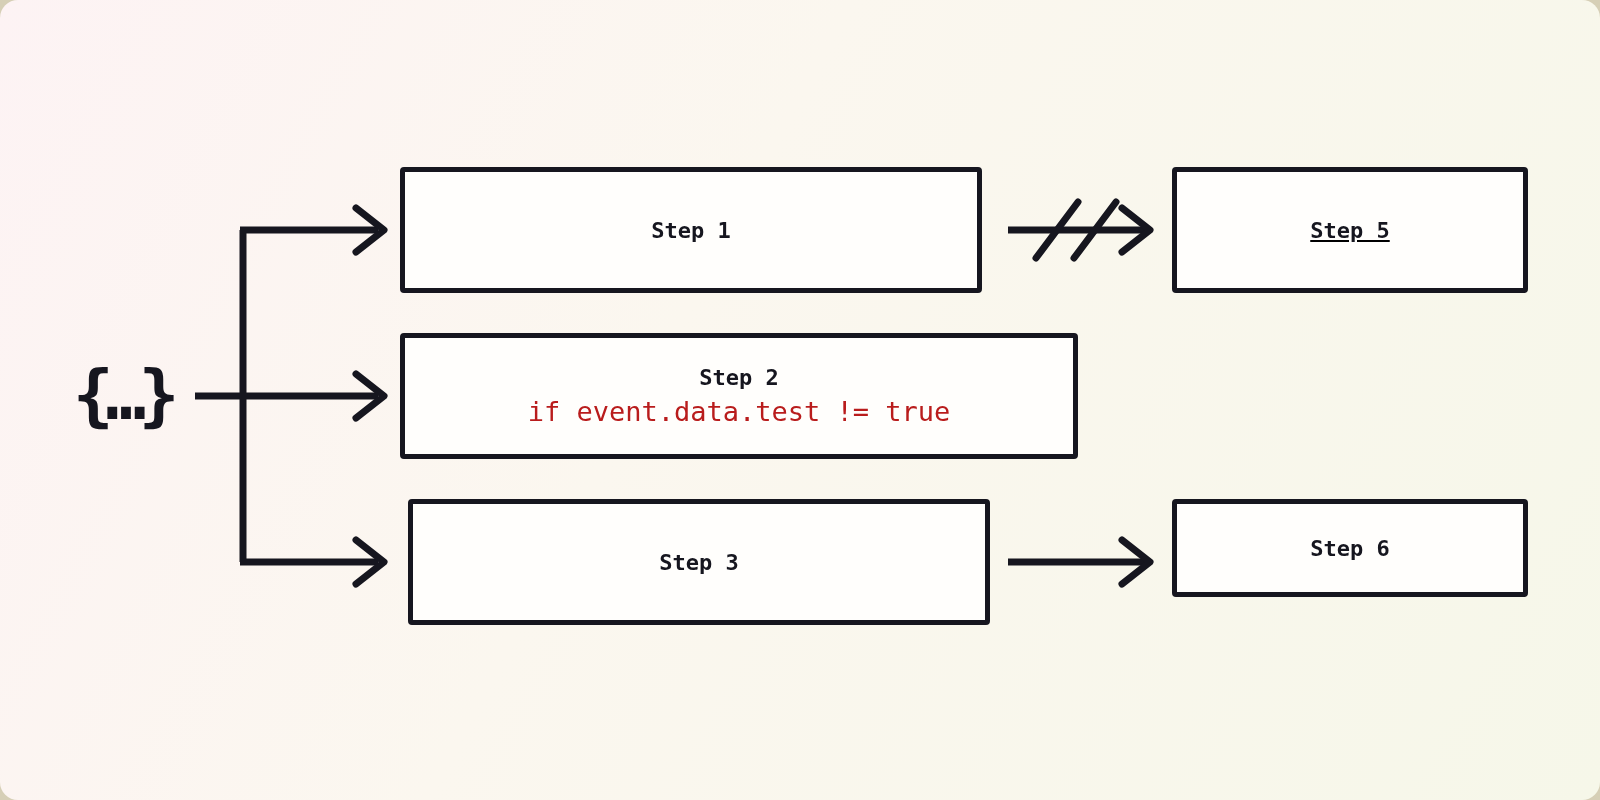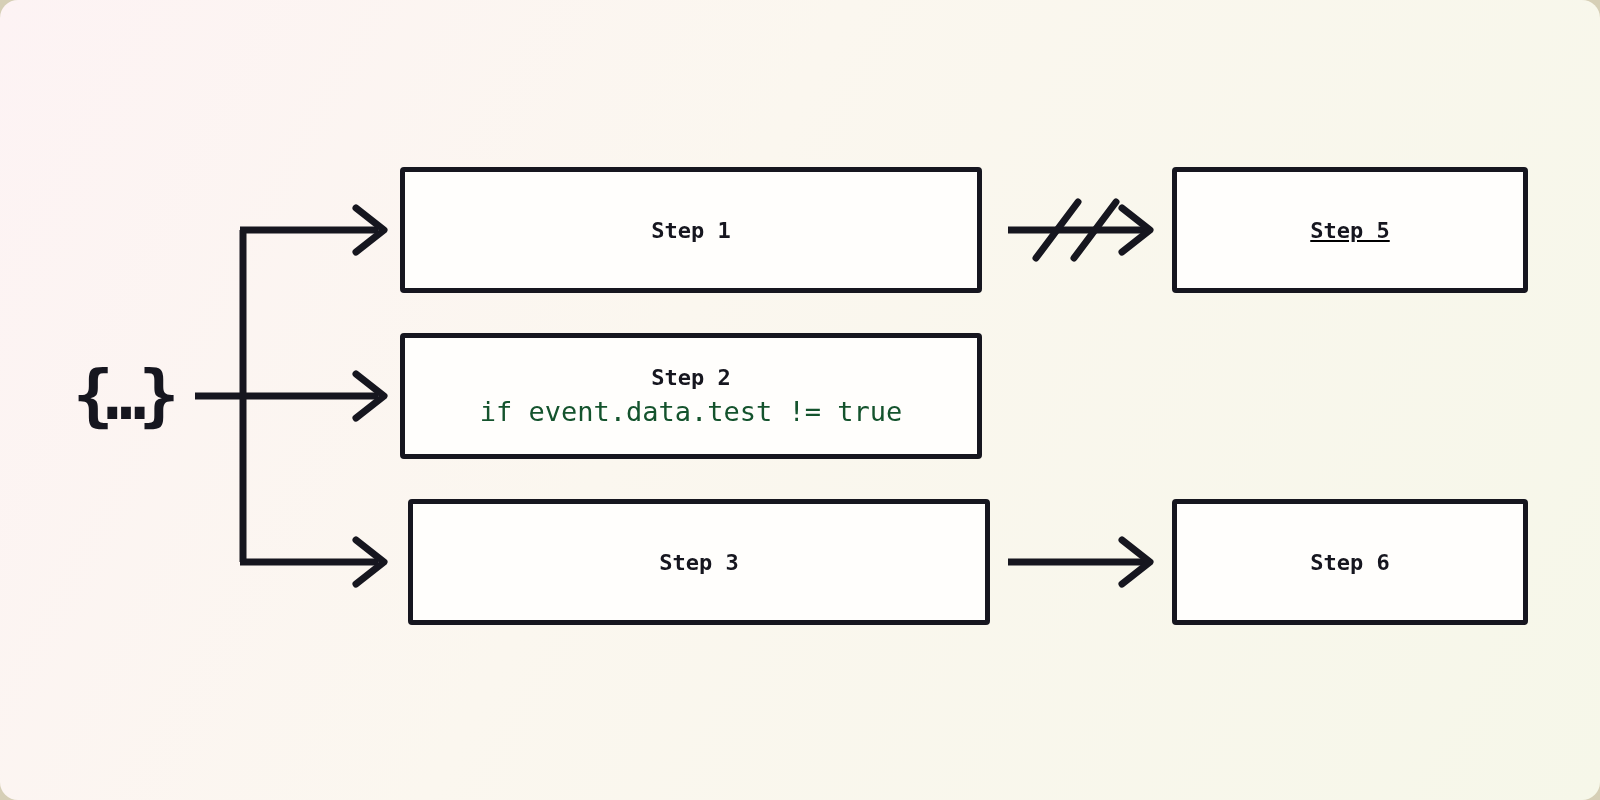--- a/index.html
+++ b/index.html
@@ -44,29 +44,29 @@
     gap: 6px;
   }
   .node .label {
     color: #16161f;
     font-weight: bold;
     font-size: 22px;
     letter-spacing: 0;
     white-space: nowrap;
   }
   .node .condition {
-    color: #14532d;
+    color: #b91c1c;
     font-size: 27px;
     white-space: nowrap;
   }
   .node-step1 { left: 400px; top: 167px; width: 582px; height: 126px; }
-  .node-step2 { left: 400px; top: 333px; width: 582px; height: 126px; }
+  .node-step2 { left: 400px; top: 333px; width: 678px; height: 126px; }
   .node-step3 { left: 400px; top: 499px; width: 582px; height: 126px; margin-left: 8px; }
   .node-step5 { left: 1172px; top: 167px; width: 356px; height: 126px; text-decoration: underline; }
-  .node-step6 { left: 1172px; top: 499px; width: 356px; height: 126px; }
+  .node-step6 { left: 1172px; top: 499px; width: 356px; height: 98px; }
   .trigger {
     position: absolute;
     left: 52px;
     top: 336px;
     width: 140px;
     height: 120px;
     display: flex;
     align-items: center;
     justify-content: center;
     color: #16161f;

